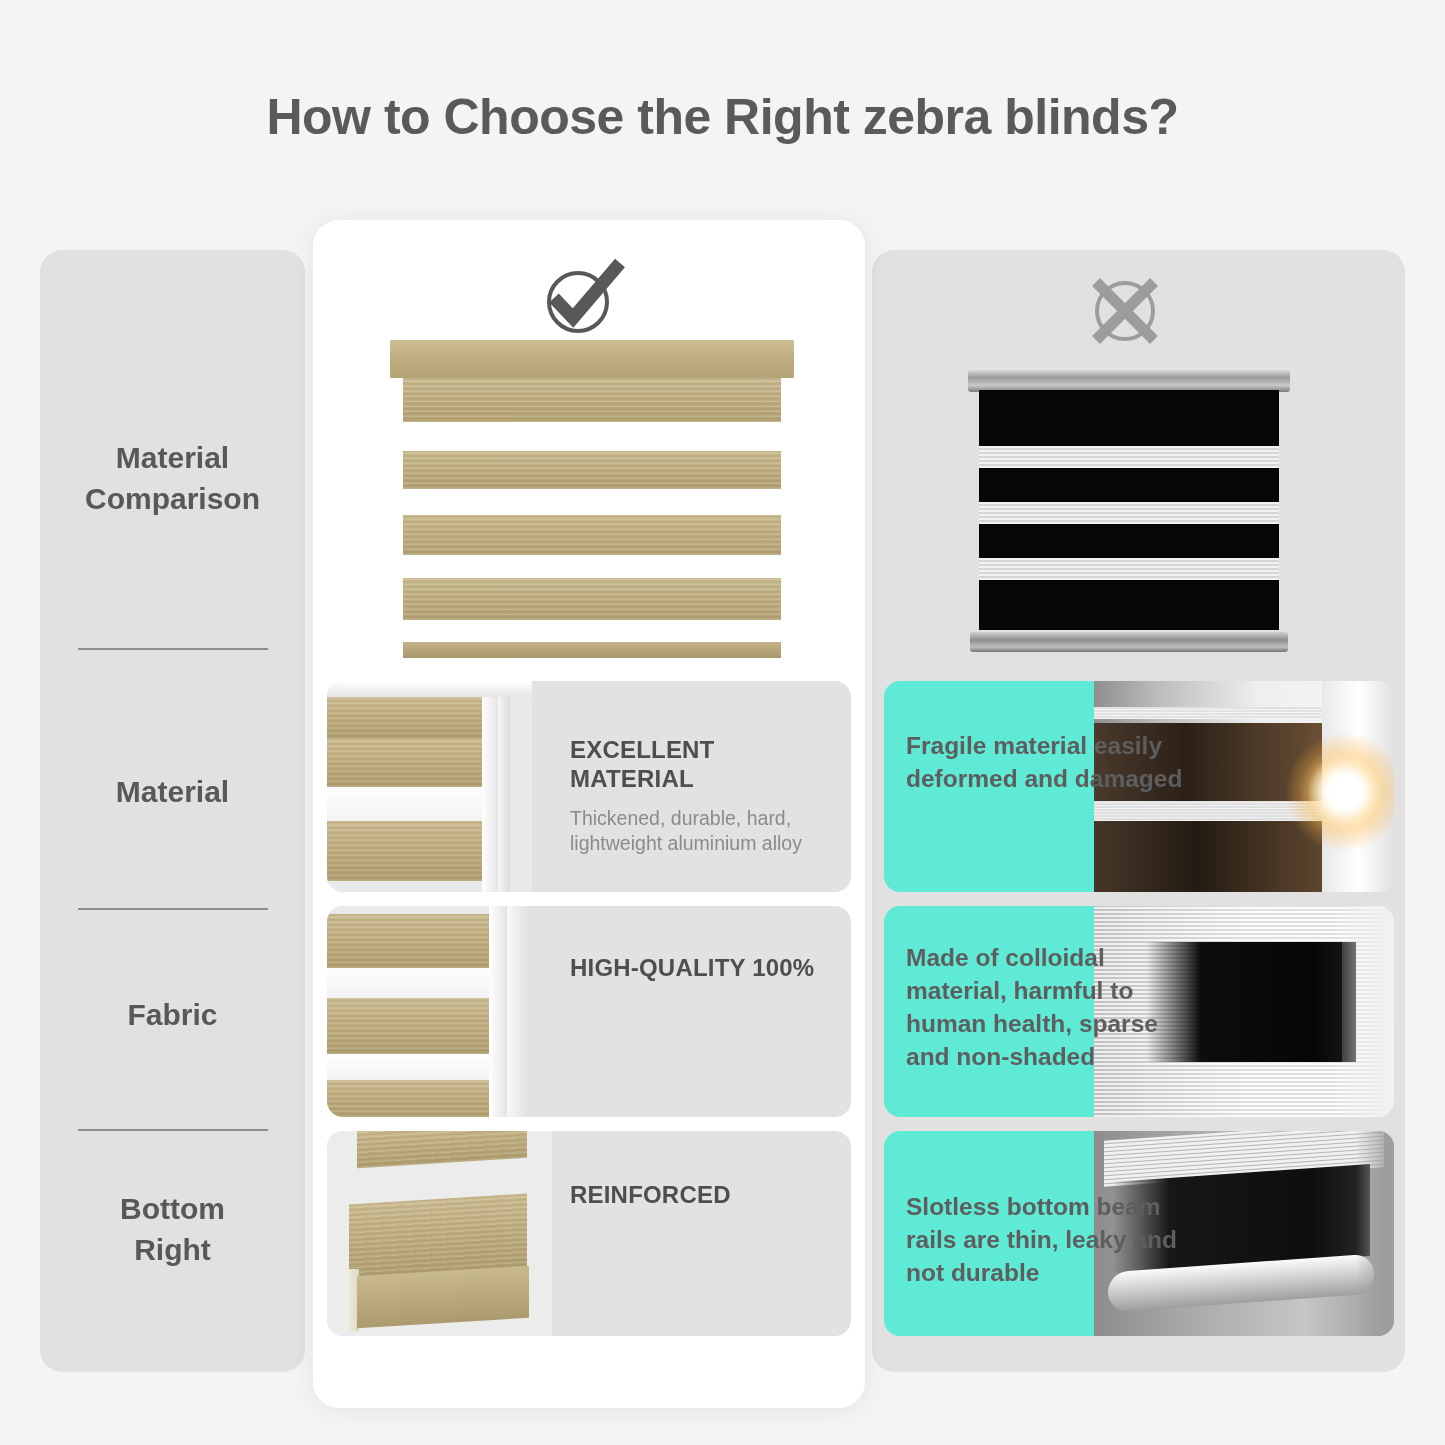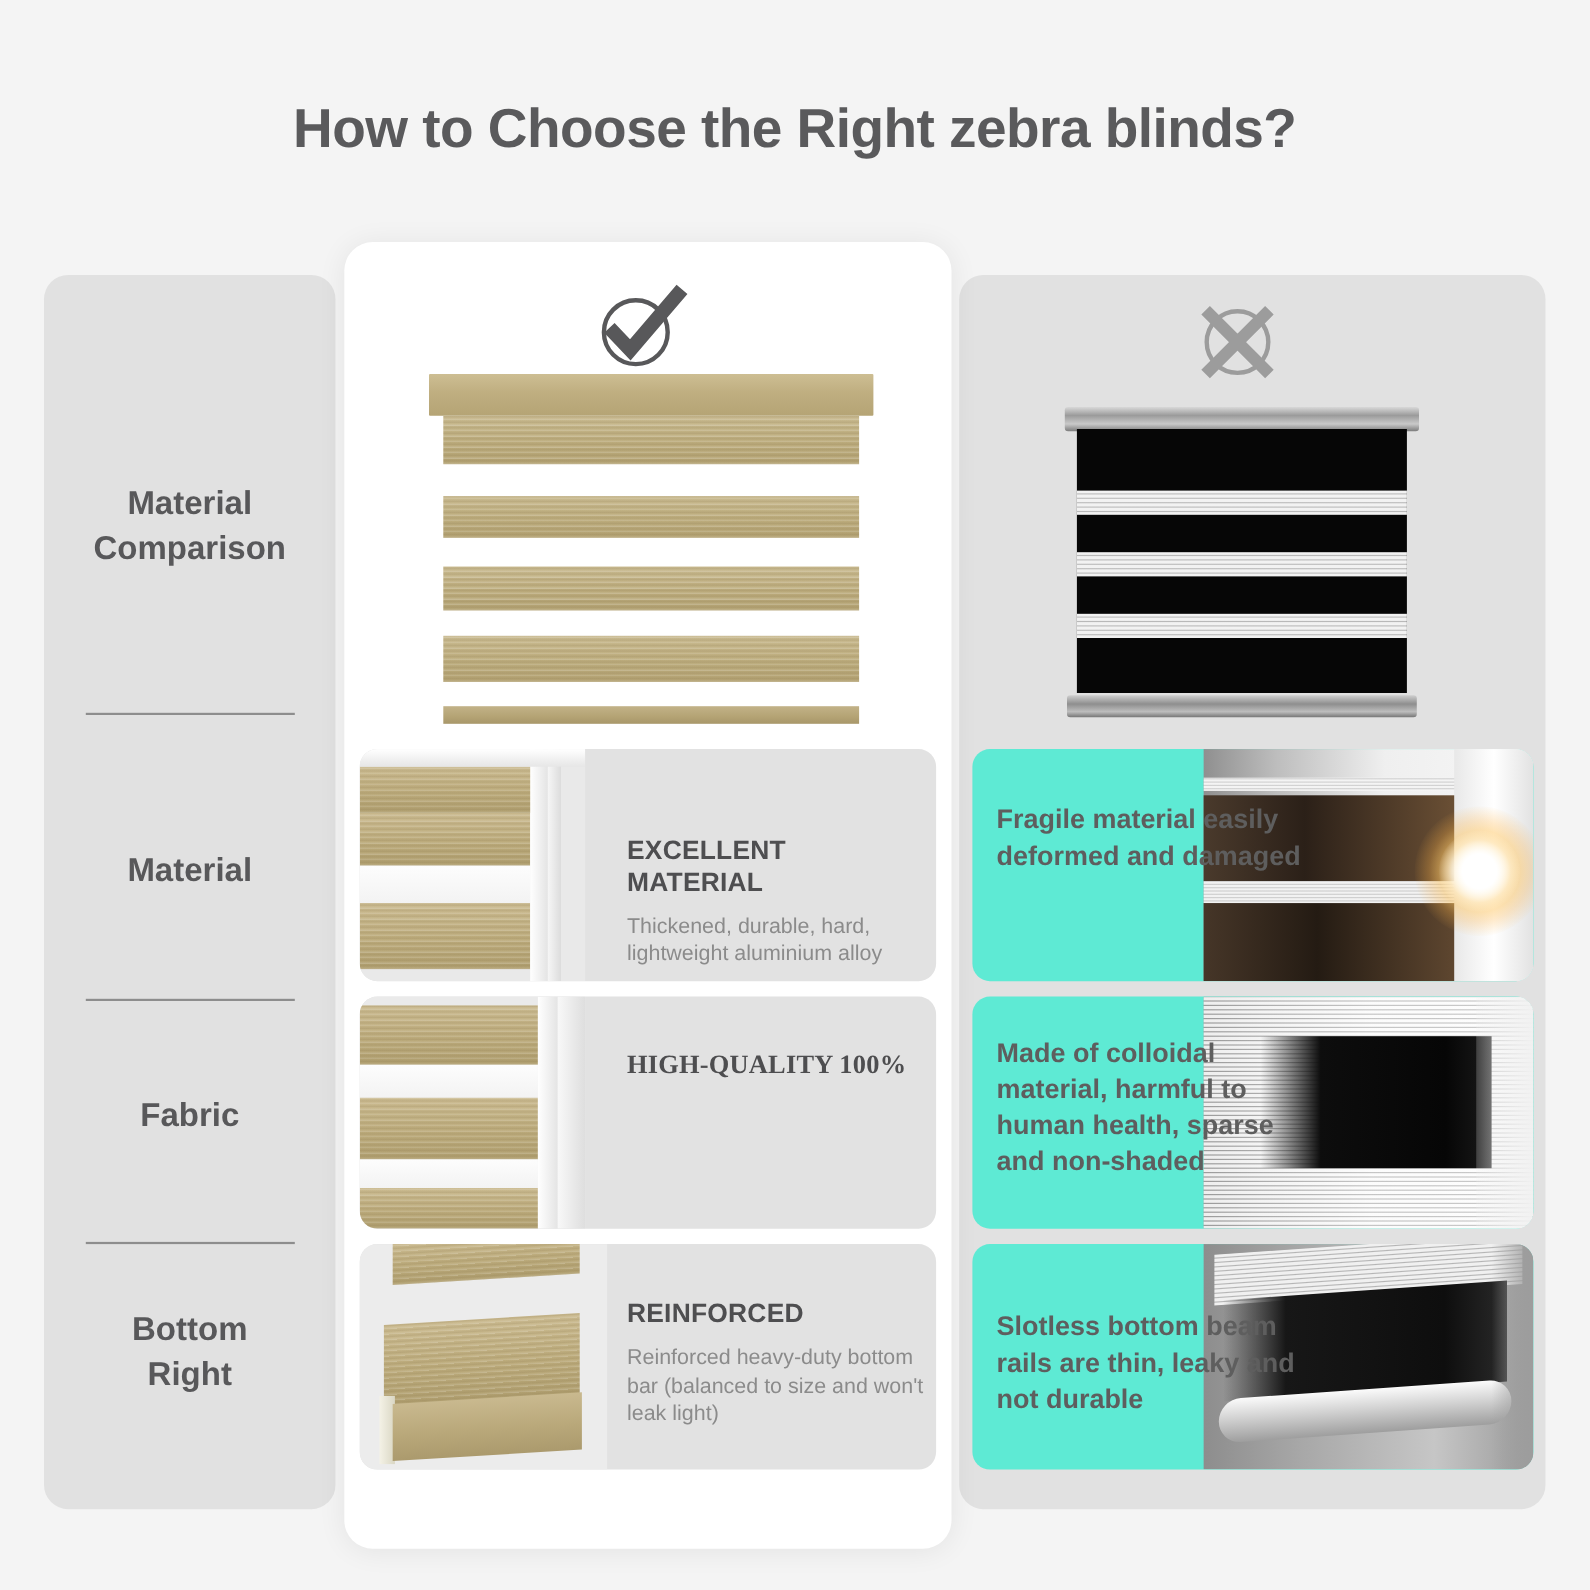--- a/index.html
+++ b/index.html
@@ -191,27 +191,27 @@
     <div class="feat-img">
       <div class="wf-outer" style="background:#e9e9e9;"></div>
       <div style="position:absolute;left:0;top:16px;width:160px;height:42px;" class="mini-beige"></div>
       <div style="position:absolute;left:0;top:58px;width:155px;height:48px;" class="mini-beige"></div>
       <div style="position:absolute;left:0;top:106px;width:155px;height:34px;" class="mini-white"></div>
       <div style="position:absolute;left:0;top:140px;width:155px;height:60px;" class="mini-beige"></div>
       <div class="wf-frame" style="left:155px;top:0;width:16px;height:211px;"></div>
       <div class="wf-frame" style="left:171px;top:0;width:12px;height:211px;background:linear-gradient(90deg,#f6f6f6,#dcdcdc);"></div>
       <div class="wf-frame" style="left:0;top:0;width:205px;height:16px;background:linear-gradient(180deg,#ffffff,#e6e6e6);"></div>
     </div>
-    <div class="feat-txt" style="padding-top:55px;margin-top:24px;">
+    <div class="feat-txt" style="padding-top:55px;">
       <div class="feat-head">EXCELLENT MATERIAL</div>
       <div class="feat-sub">Thickened, durable, hard, lightweight aluminium alloy</div>
     </div>
   </div>
 
-  <div class="feat-card" style="top:906px;height:211px;font-family:Liberation Serif, serif;">
+  <div class="feat-card" style="top:906px;height:211px;">
     <div class="feat-img">
       <div class="wf-outer" style="background:#eaeaea;"></div>
       <div style="position:absolute;left:0;top:8px;width:162px;height:54px;" class="mini-beige"></div>
       <div style="position:absolute;left:0;top:62px;width:162px;height:30px;" class="mini-white"></div>
       <div style="position:absolute;left:0;top:92px;width:162px;height:56px;" class="mini-beige"></div>
       <div style="position:absolute;left:0;top:148px;width:162px;height:26px;" class="mini-white"></div>
       <div style="position:absolute;left:0;top:174px;width:162px;height:37px;" class="mini-beige"></div>
       <div class="wf-frame" style="left:162px;top:0;width:18px;height:211px;"></div>
       <div class="wf-frame" style="left:180px;top:0;width:25px;height:211px;background:linear-gradient(90deg,#f8f8f8,#dedede);"></div>
     </div>
@@ -223,21 +223,20 @@
   <div class="feat-card" style="top:1131px;height:205px;">
     <div class="feat-img" style="width:225px;">
       <div class="wf-outer" style="background:#ececec;"></div>
       <div style="position:absolute;left:30px;top:-6px;width:170px;height:38px;transform:skewY(-3.5deg);" class="mini-beige"></div>
       <div style="position:absolute;left:22px;top:68px;width:178px;height:74px;transform:skewY(-3.5deg);" class="mini-beige"></div>
       <div style="position:absolute;left:18px;top:138px;width:14px;height:62px;background:linear-gradient(90deg,#f4f2e6,#dad7c4);"></div>
       <div style="position:absolute;left:30px;top:140px;width:172px;height:52px;transform:skewY(-3.5deg);background:linear-gradient(180deg,#c9b98f 0%,#b9a87a 55%,#ab9a6d 100%);"></div>
     </div>
     <div class="feat-txt" style="padding-top:50px;">
       <div class="feat-head">REINFORCED</div>
-      <div class="feat-sub">Reinforced heavy-duty bottom bar (balanced to size and won't leak light)</div>
     </div>
   </div>
 
   <div class="bad-card" style="top:681px;height:211px;">
     <div class="bad-img">
       <div style="position:absolute;inset:0;background:linear-gradient(90deg,#8f8f8f 0%,#bdbdbd 22%,#efefef 55%,#f7f7f7 100%);"></div>
       <div style="position:absolute;left:0;top:26px;width:230px;height:12px;background:repeating-linear-gradient(0deg,#f4f4f4 0,#f4f4f4 1px,#cfcfcf 2px,#f4f4f4 3px);"></div>
       <div style="position:absolute;left:0;top:42px;width:230px;height:78px;background:linear-gradient(90deg,#4a3a2c 0%,#2b2018 40%,#6b5035 100%);"></div>
       <div style="position:absolute;left:0;top:120px;width:230px;height:20px;background:repeating-linear-gradient(0deg,#f2f2f2 0,#f2f2f2 1px,#cccccc 2px,#f2f2f2 3px);"></div>
       <div style="position:absolute;left:0;top:140px;width:230px;height:71px;background:linear-gradient(90deg,#463628 0%,#241b13 45%,#5f4730 100%);"></div>

